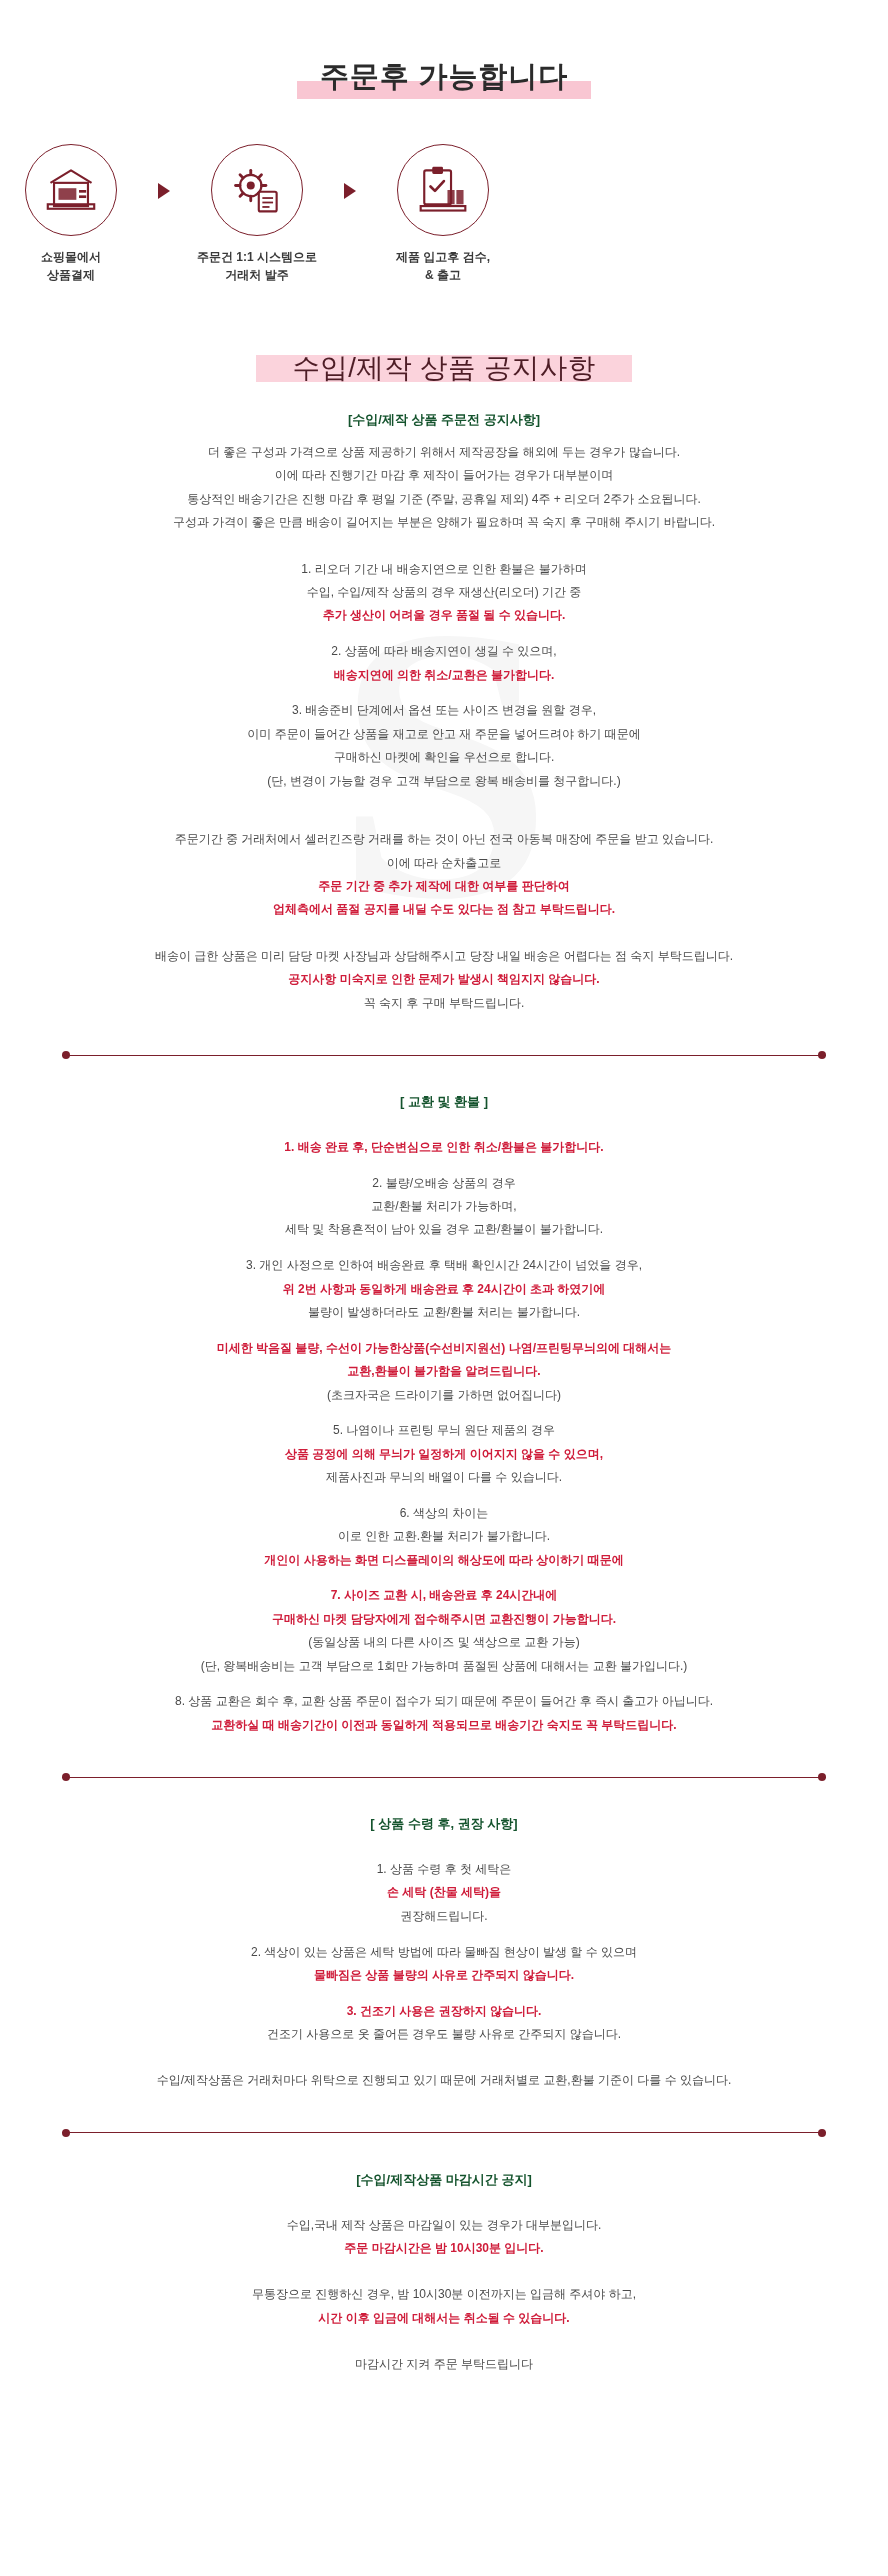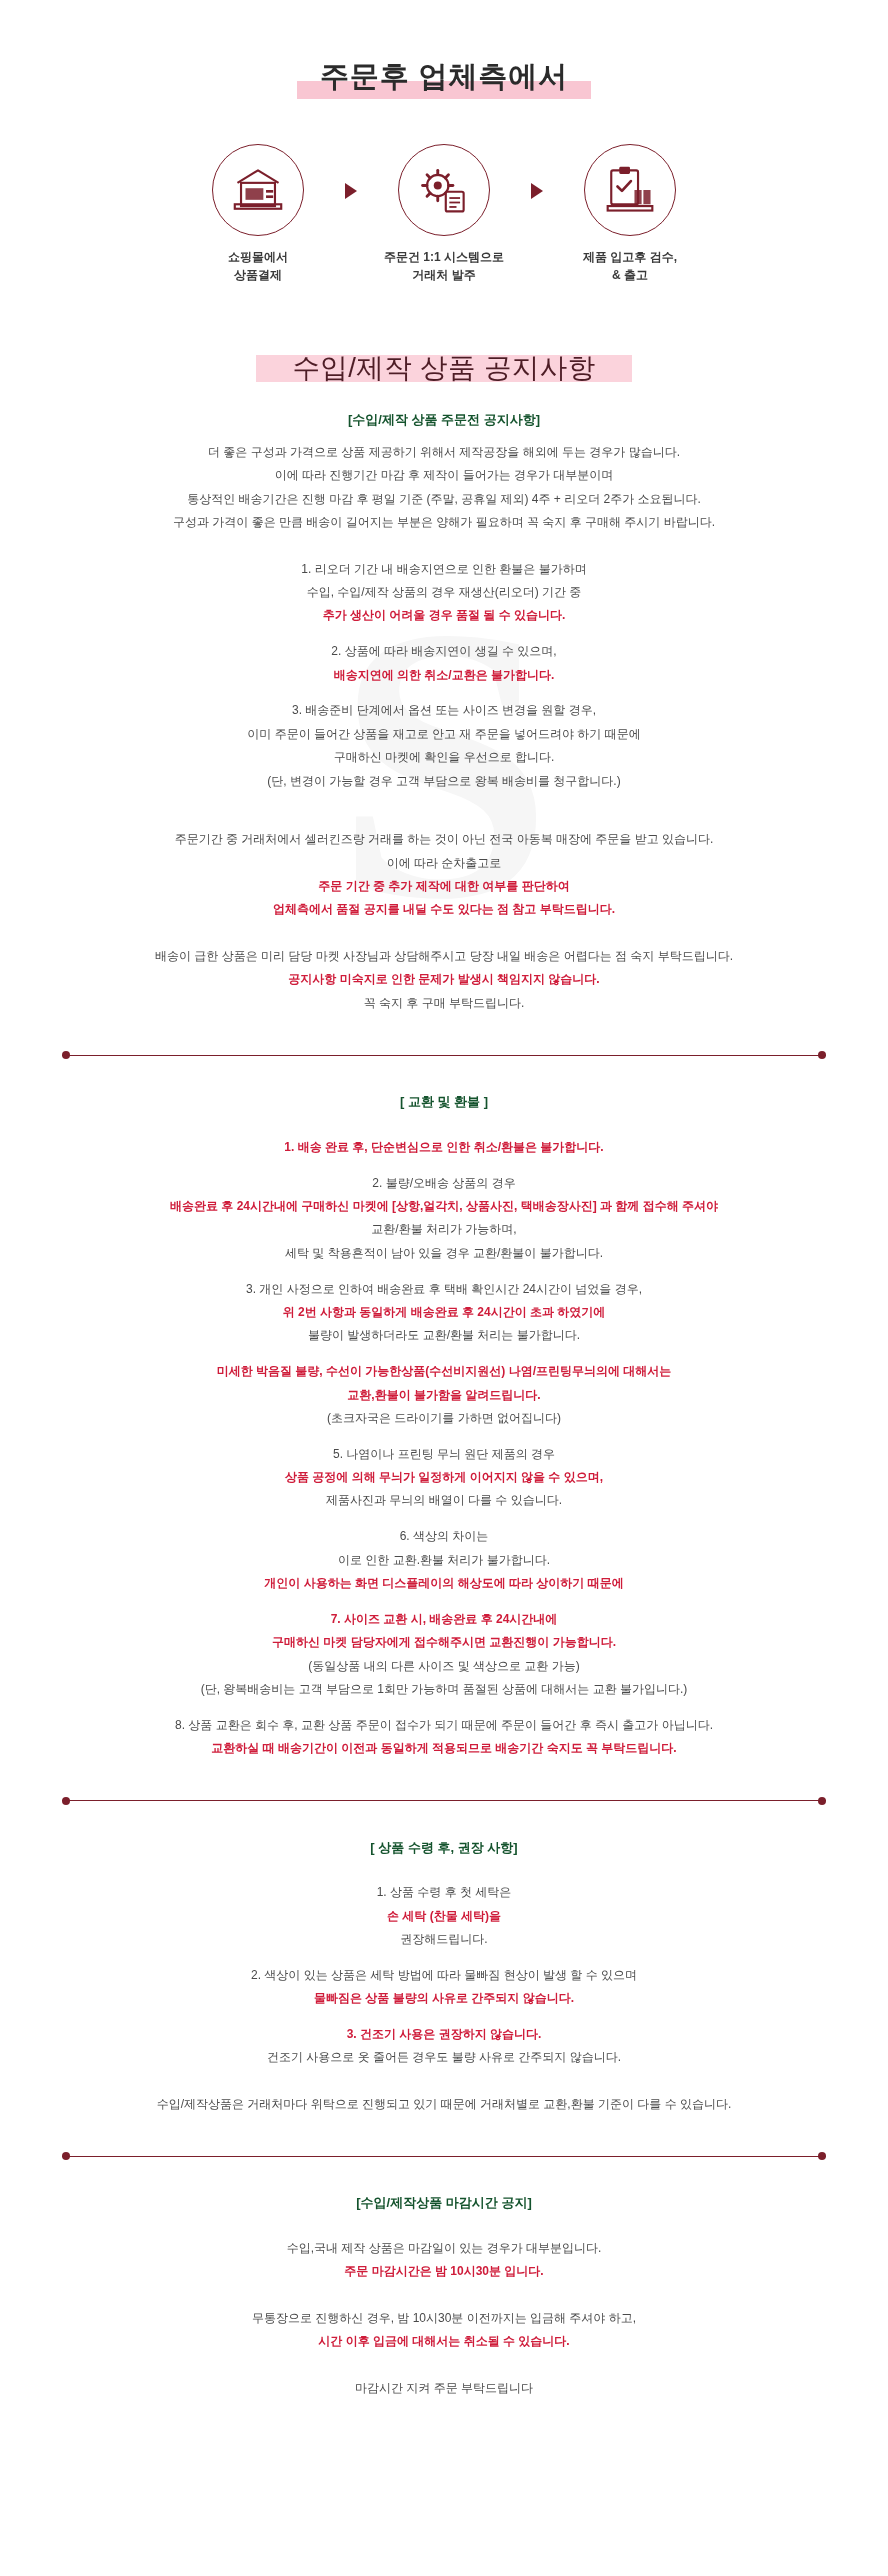--- a/index.html
+++ b/index.html
@@ -47,21 +47,20 @@
     z-index: 0;
   }
   .banner-title .txt {
     position: relative;
     z-index: 1;
   }
 
   
   .steps {
     display: flex;
-    justify-content: center;
     align-items: flex-start;
     gap: 16px;
     margin-top: 43px;
   }
   .step {
     width: 142px;
     text-align: center;
   }
   .step-circle {
     width: 92px;
@@ -184,21 +183,21 @@
 </head>
 <body>
 
 <div class="page">
 
   <div class="watermark">S</div>
 
   <div class="banner-wrap">
     <div class="banner-title">
       <span class="hl"></span>
-      <span class="txt">주문후 업체측에서</span>
+      <span class="txt">주문후 가능합니다</span>
     </div>
   </div>
 
   <div class="steps">
 
     <div class="step">
       <div class="step-circle">
         <svg width="52" height="50" viewBox="0 0 58 56">
           <path d="M6 20 L29 6 L52 20" fill="none" stroke="#7b1f2b" stroke-width="2.4" stroke-linejoin="round"></path>
           <rect x="10" y="20" width="38" height="26" fill="none" stroke="#7b1f2b" stroke-width="2.4"></rect>
@@ -333,21 +332,20 @@
 
       <div class="gap-s"></div>
 
       <div>
         <div class="p red">1. 배송 완료 후, 단순변심으로 인한 취소/환불은 불가합니다.</div>
       </div>
       <div class="gap-s"></div>
 
       <div>
         <div class="p">2. 불량/오배송 상품의 경우</div>
-        <div class="p red">배송완료 후 24시간내에 구매하신 마켓에 [상항,얼각치, 상품사진, 택배송장사진] 과 함께 접수해 주셔야</div>
         <div class="p">교환/환불 처리가 가능하며,
 세탁 및 착용흔적이 남아 있을 경우 교환/환불이 불가합니다.</div>
       </div>
       <div class="gap-s"></div>
 
       <div>
         <div class="p">3. 개인 사정으로 인하여 배송완료 후 택배 확인시간 24시간이 넘었을 경우,</div>
         <div class="p red">위 2번 사항과 동일하게 배송완료 후 24시간이 초과 하였기에</div>
         <div class="p">불량이 발생하더라도 교환/환불 처리는 불가합니다.</div>
       </div>

